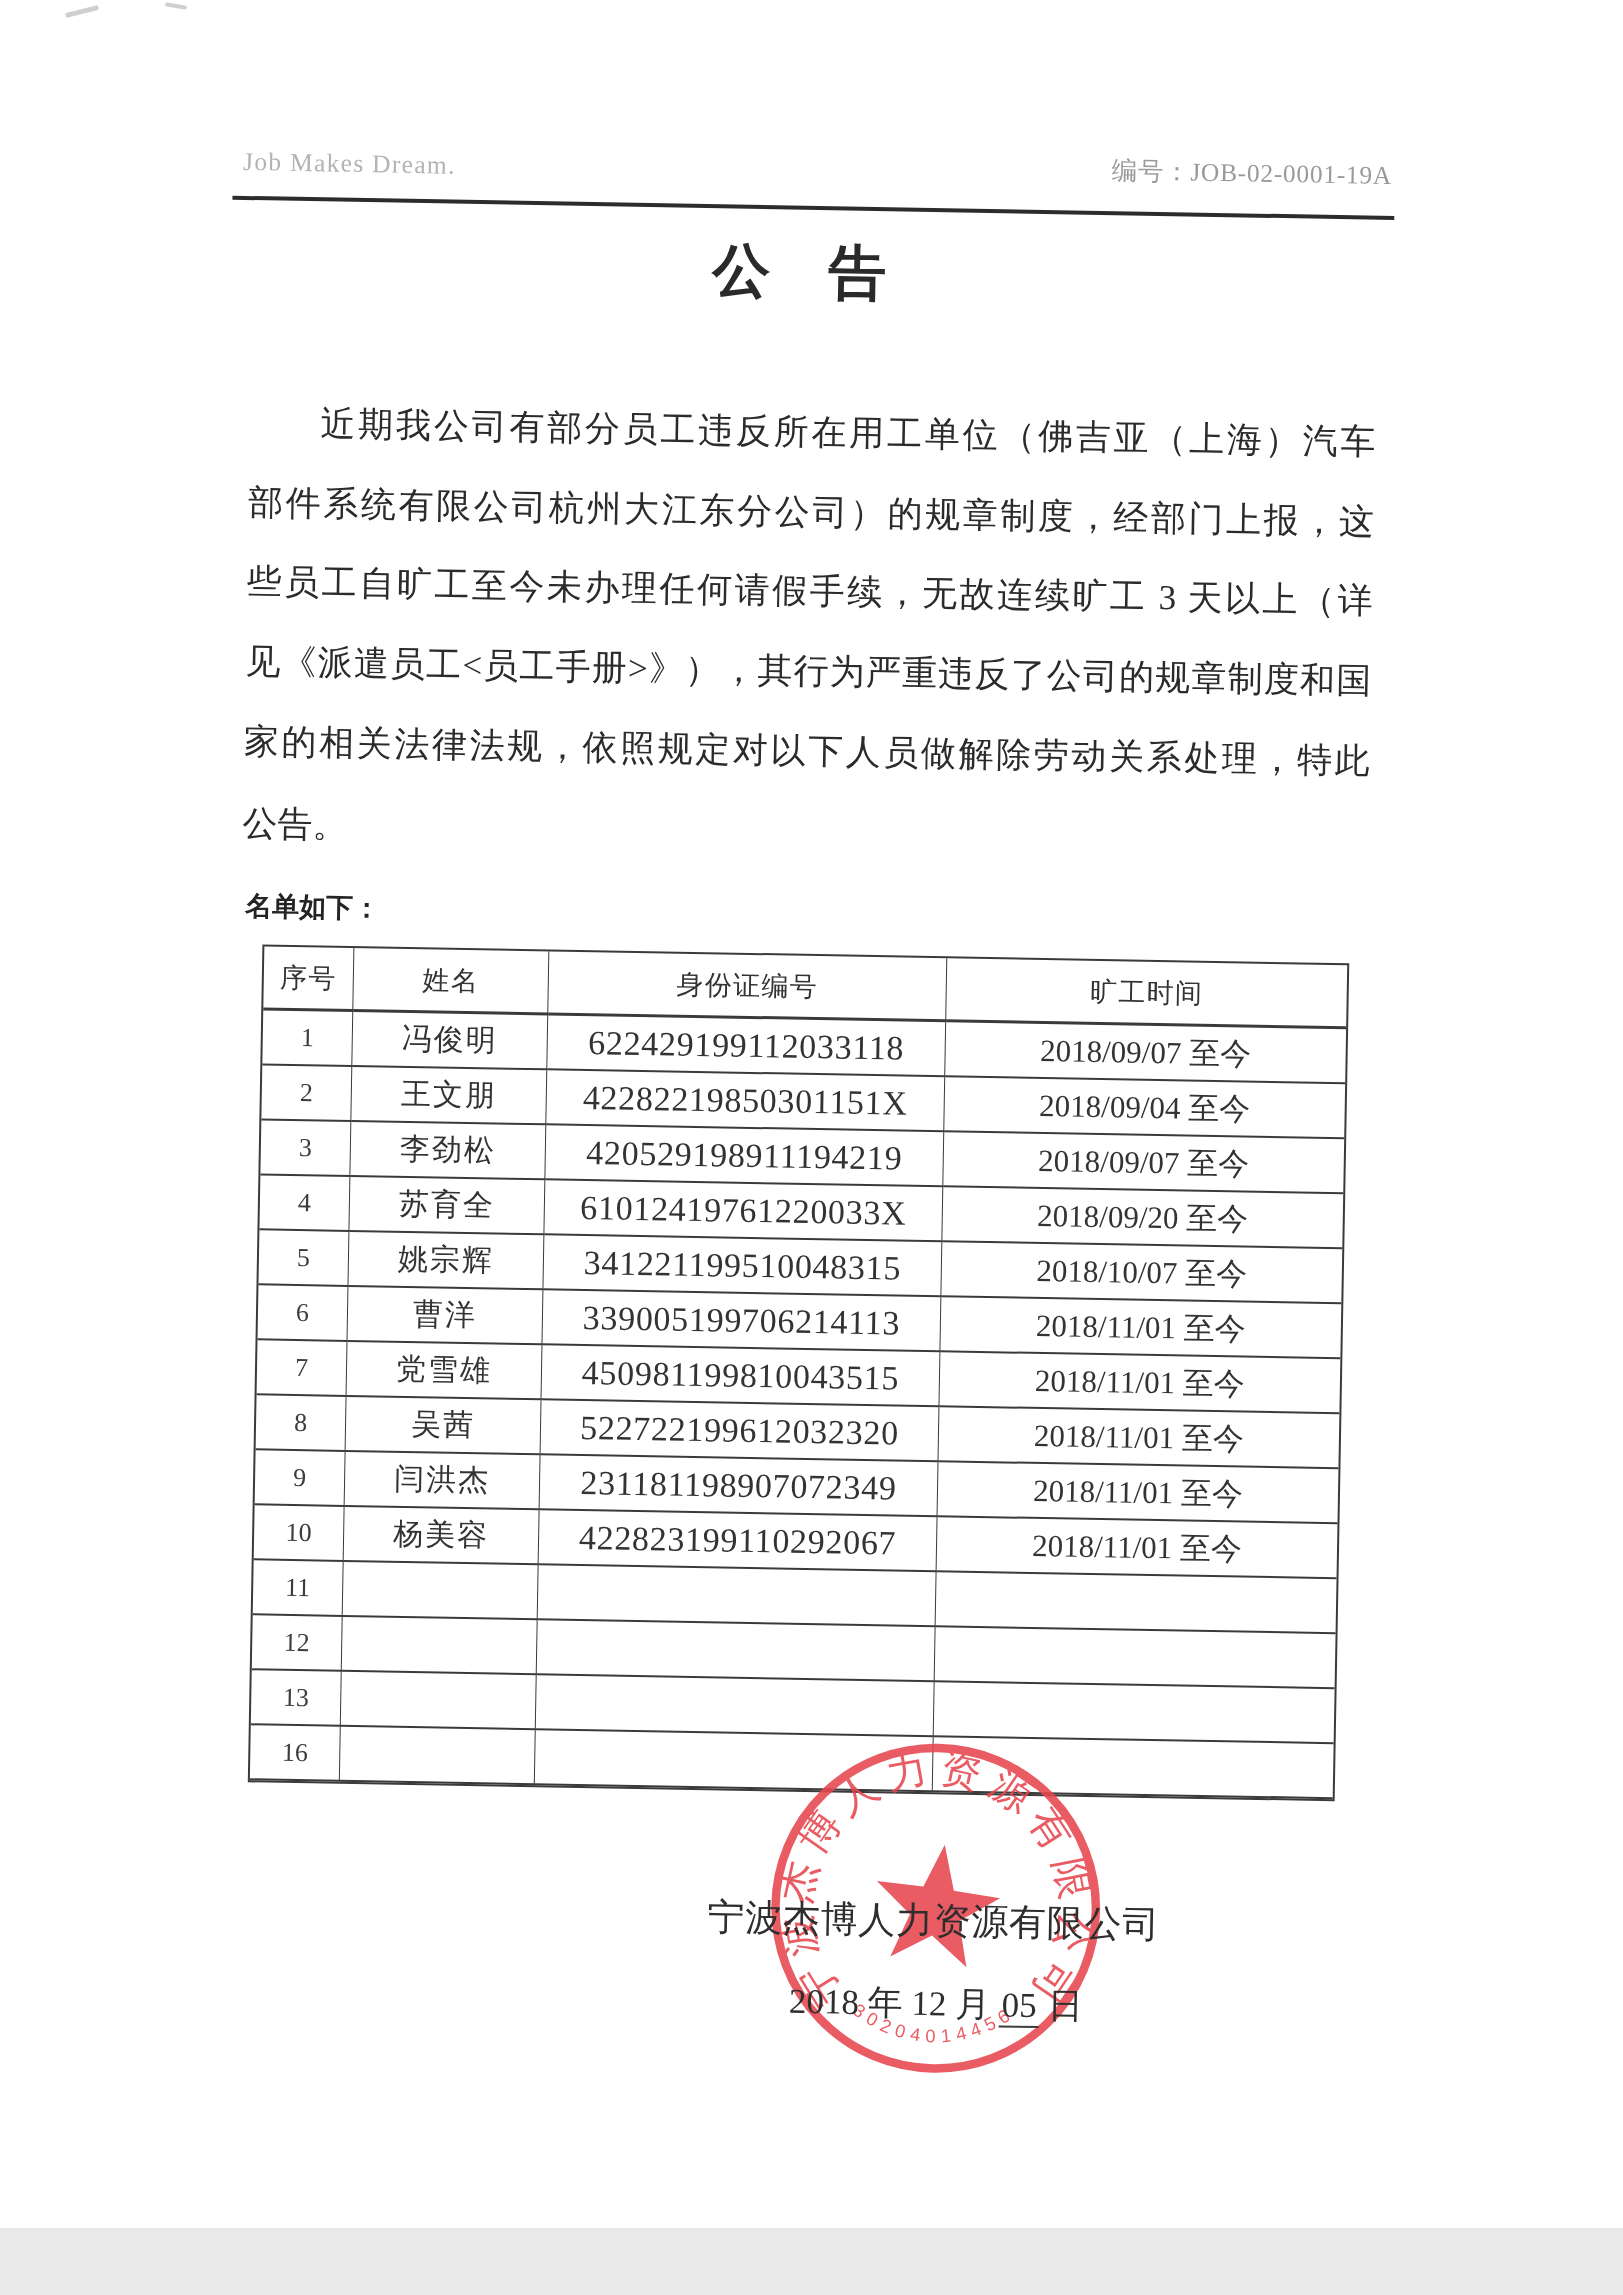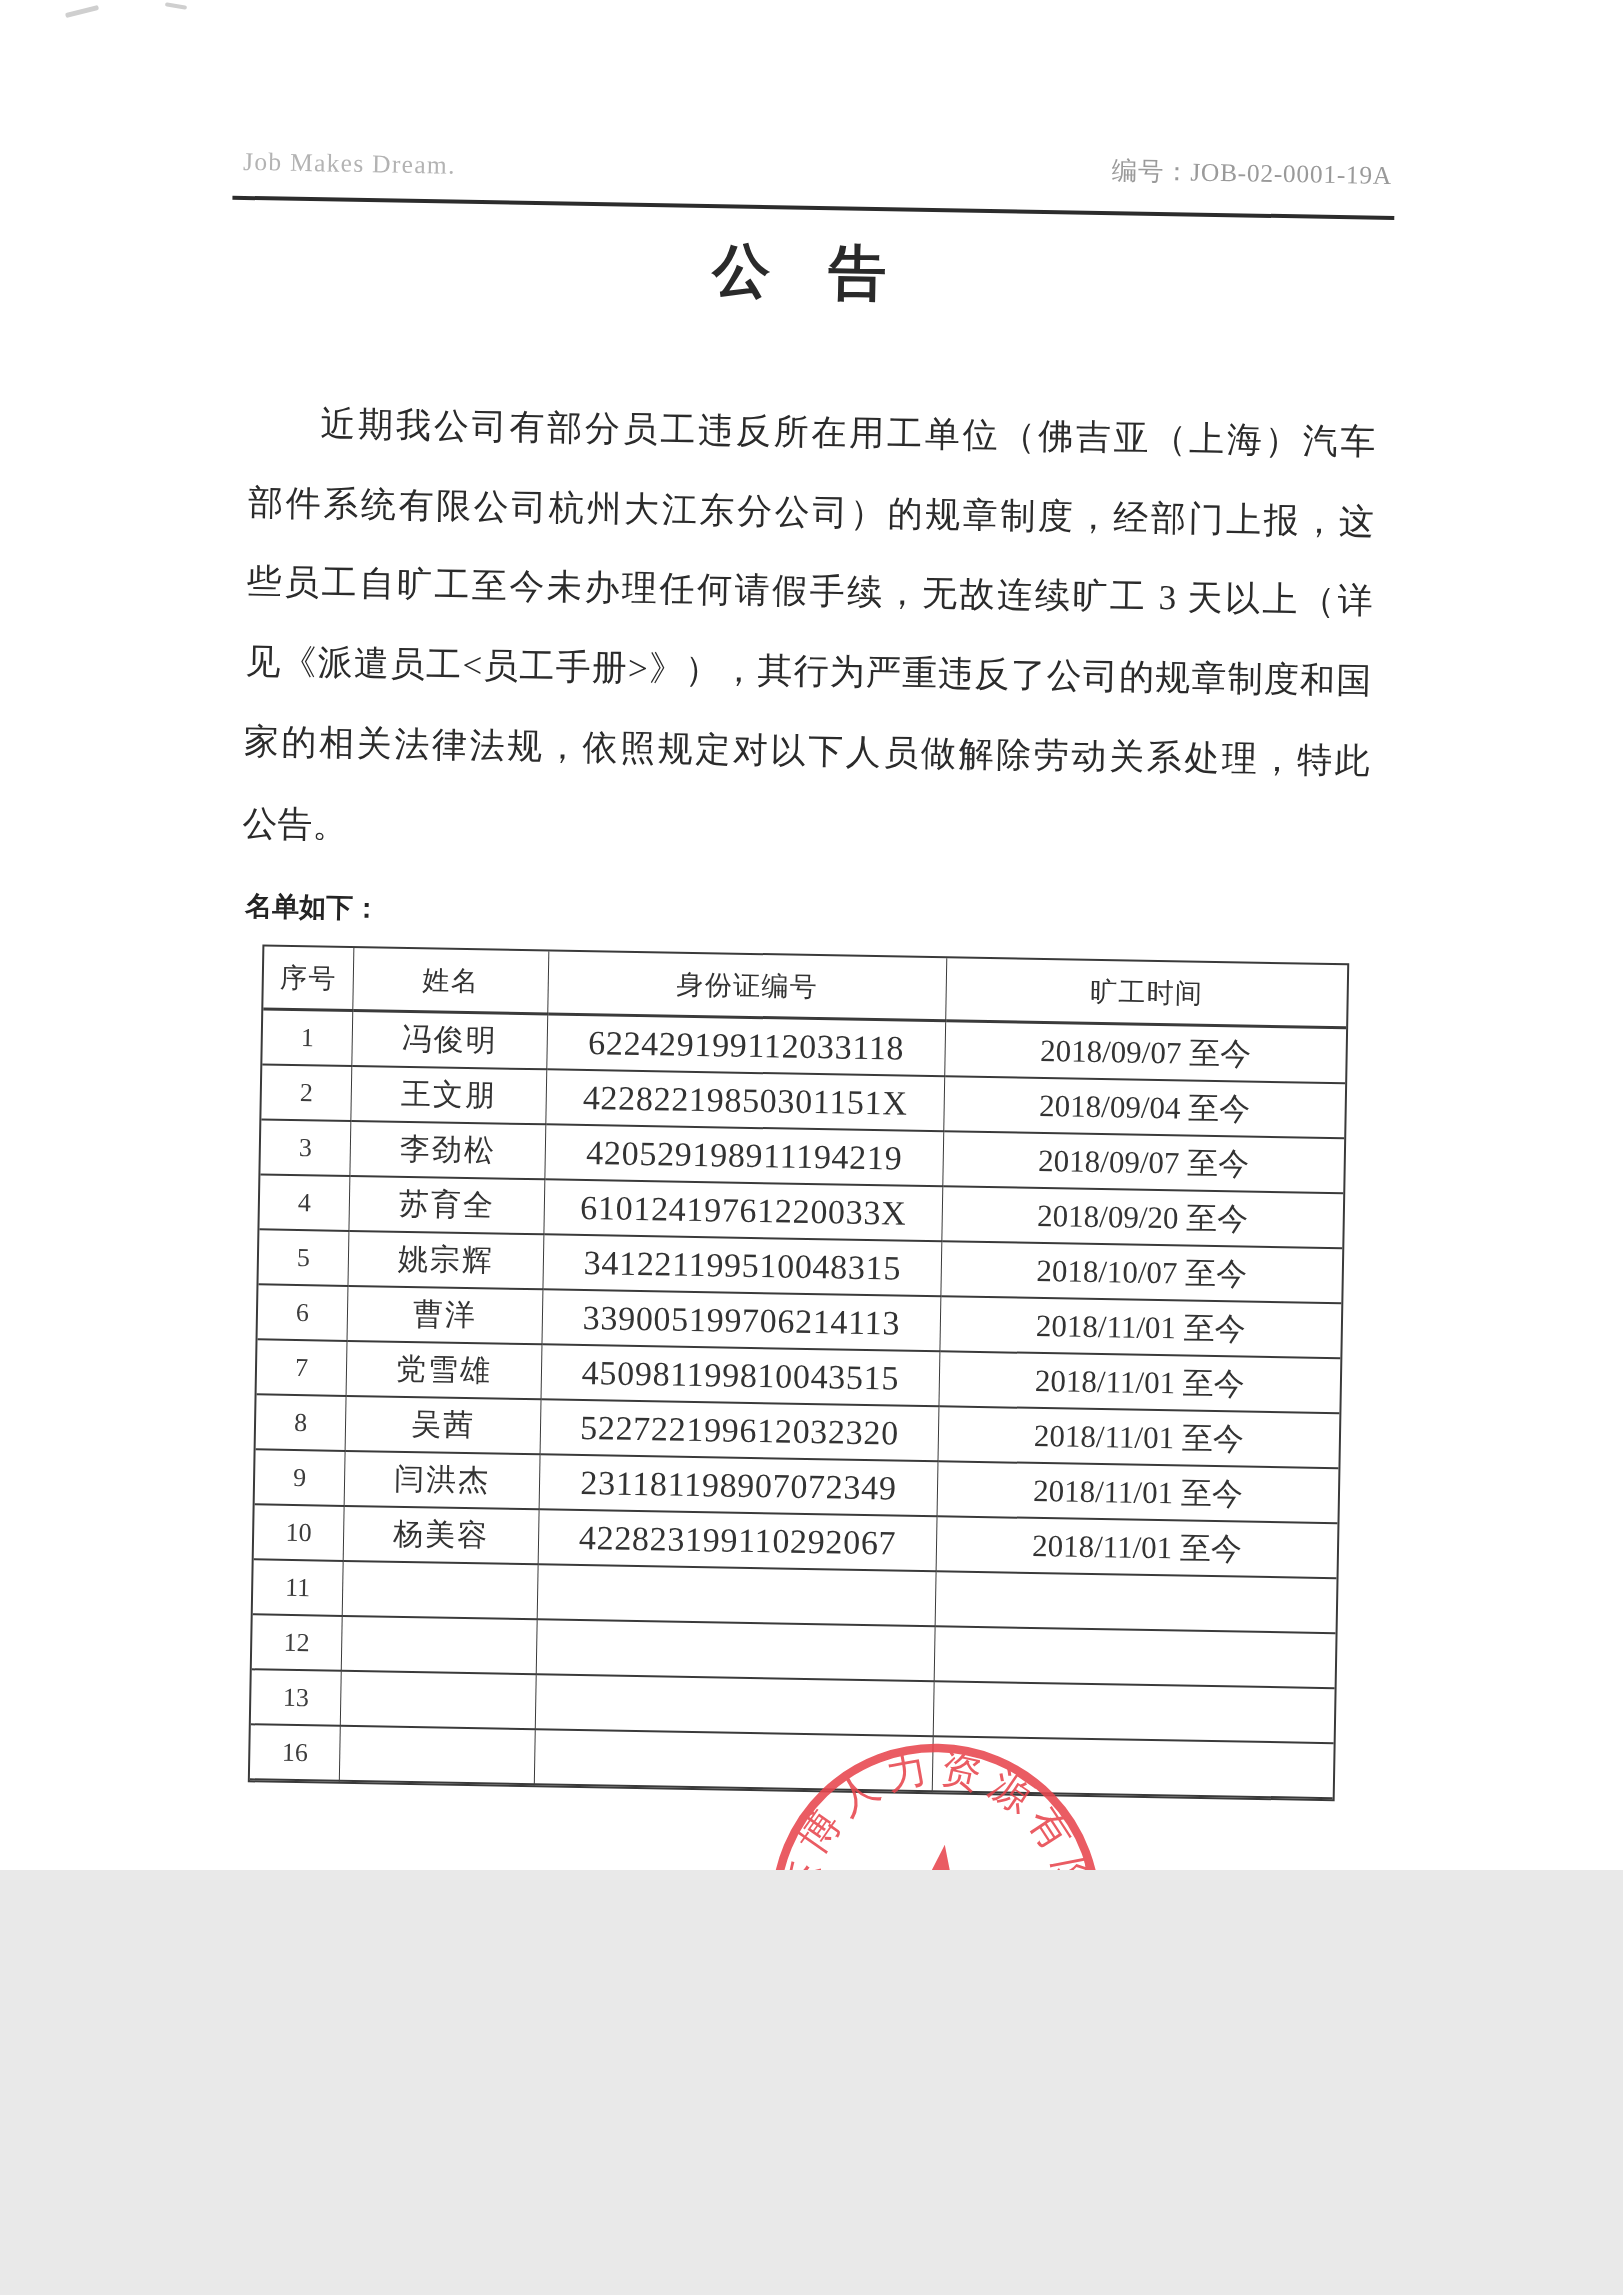--- a/index.html
+++ b/index.html
@@ -1,16 +1,16 @@
 <!DOCTYPE html>
 <html style="font-size:10.5px"><head>
 <meta charset="utf-8">
 <style>
   html,body{margin:0;padding:0;background:#e9e9e9;}
-  .page{position:relative;width:1623px;height:1870px;background:#ffffff;overflow:hidden;
+  .page{position:relative;width:1623px;height:2228px;background:#ffffff;overflow:hidden;
         font-family:"Liberation Serif","DejaVu Serif",serif;color:#2d2d2d;}
   .tilt{position:absolute;inset:0;transform:rotate(1deg);transform-origin:812px 1145px;}
 
   
   .slogan{position:absolute;left:226px;top:157px;font-size:25.5px;letter-spacing:1.3px;color:#b3b3b3;}
   .docno{position:absolute;left:982px;top:148px;width:393px;text-align:right;font-size:25.5px;
          letter-spacing:0.7px;color:#9a9a9a;}
   .rule{position:absolute;left:216px;top:206px;width:1162px;height:3.9px;background:#2c2c2c;}
 
   

